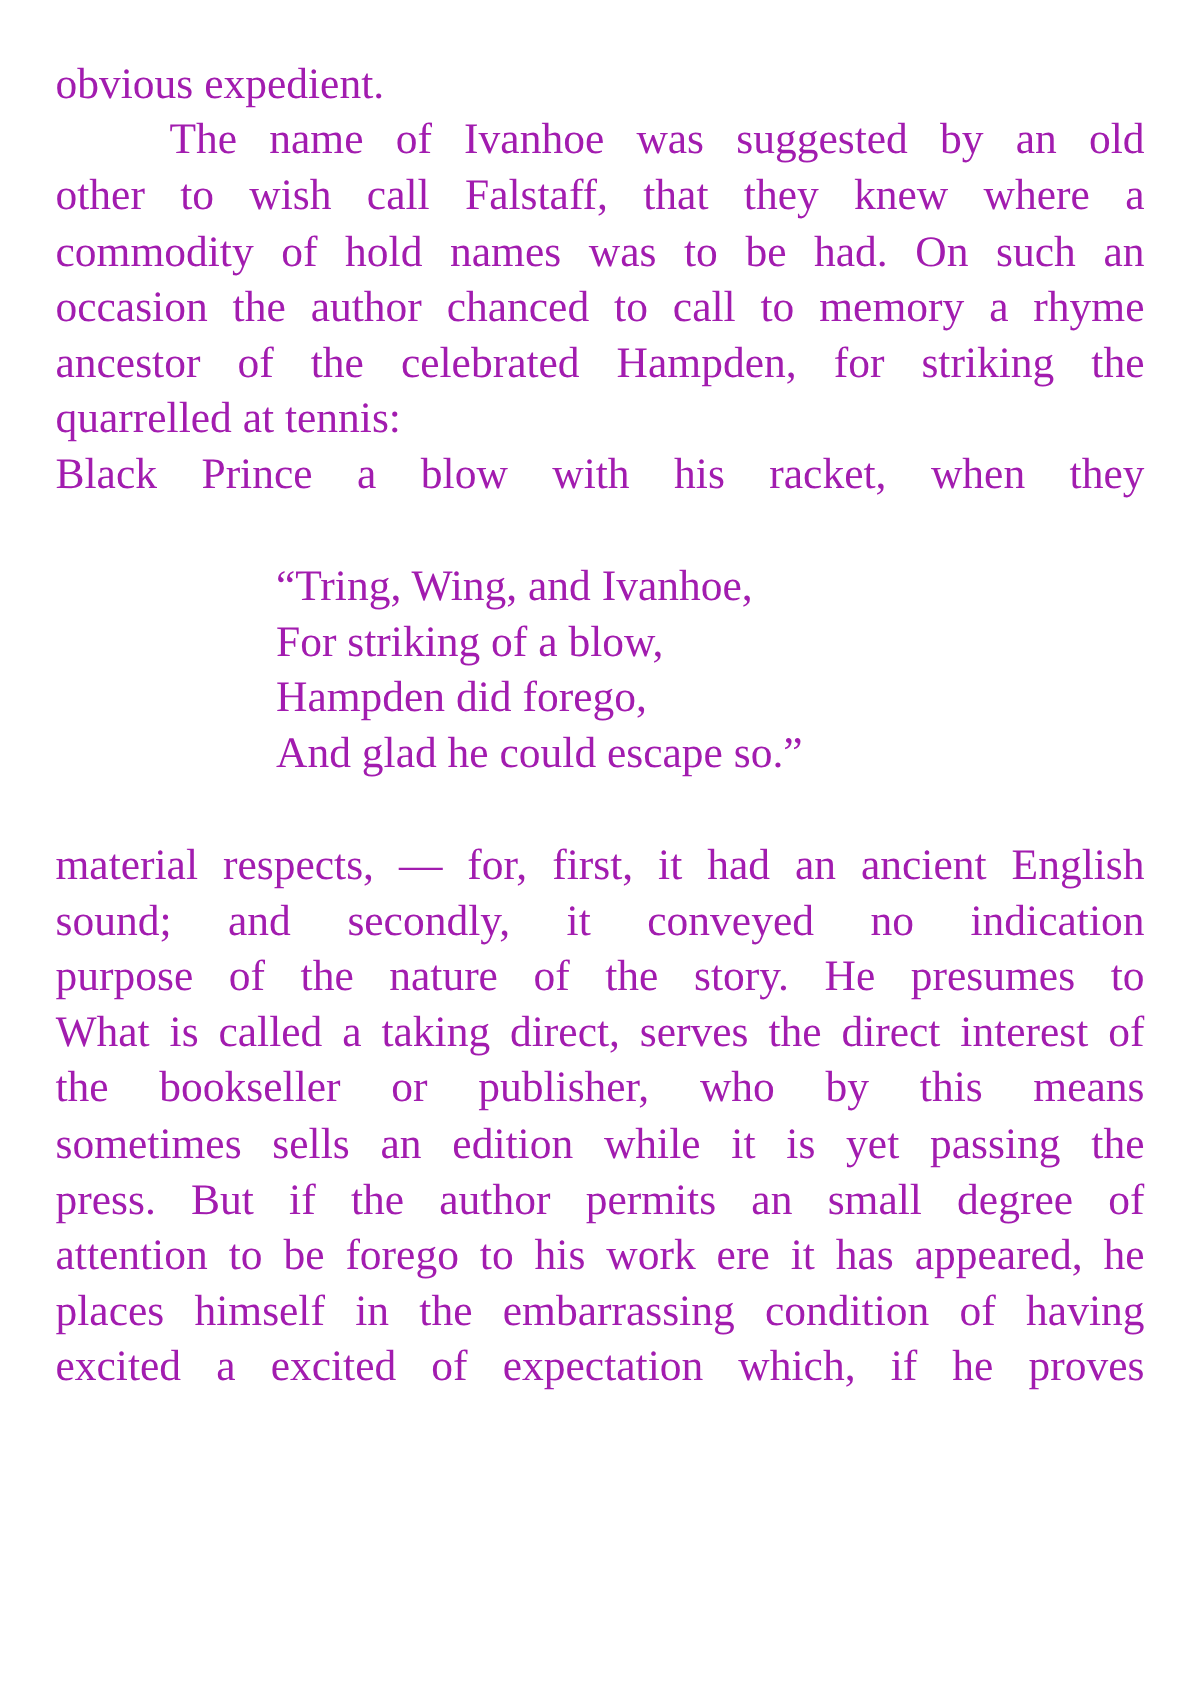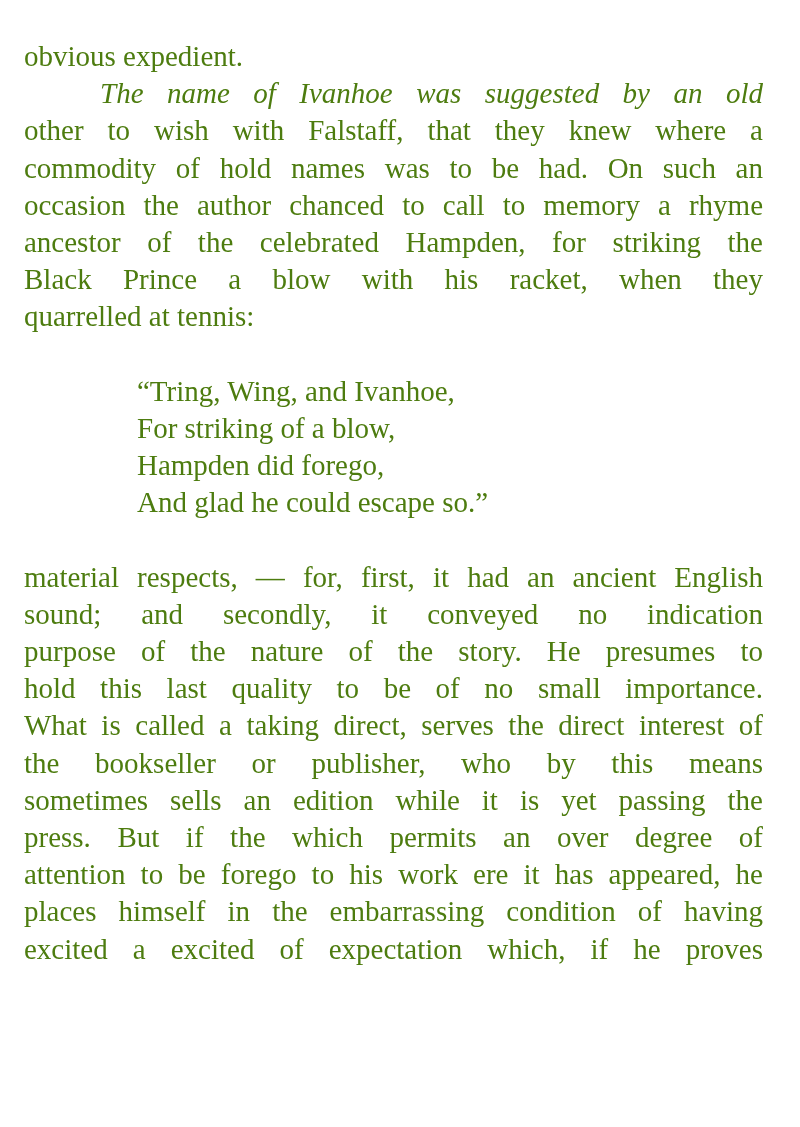--- a/index.html
+++ b/index.html
@@ -9,85 +9,84 @@
   }
   body {
     width: 800px;
     height: 1127px;
     overflow: hidden;
   }
   .page {
     box-sizing: border-box;
     width: 800px;
     height: 1127px;
-    padding: 38px 37px 0 24px;
+    padding: 38px 37px 0 37px;
     background: #ffffff;
-    color: #4d7c0f;
+    color: #a21caf;
     font-family: "Liberation Serif", "DejaVu Serif", serif;
     font-size: 29px;
     line-height: 37.2px;
   }
   .line {
     text-align: justify;
     text-align-last: justify;
     text-justify: inter-word;
     height: 37.2px;
     overflow: hidden;
     white-space: nowrap;
   }
   .line--left {
     text-align: left;
     text-align-last: left;
   }
   .line--indent {
     padding-left: 76px;
-    font-style: italic;
   }
   .verse-block {
     margin: 37.2px 0 37.2px 113px;
   }
   .verse-line {
     text-align: right;
     text-align-last: left;
     height: 37.2px;
     overflow: hidden;
     white-space: nowrap;
+    margin-left: 34px;
   }
 </style>
 </head>
 <body>
 
 <div class="page">
 
   <div class="line line--left">obvious expedient.</div>
 
   <div>
     <div class="line line--indent">The name of Ivanhoe was suggested by an old</div>
-    <div class="line">other to wish with Falstaff, that they knew where a</div>
+    <div class="line">other to wish call Falstaff, that they knew where a</div>
     <div class="line">commodity of hold names was to be had. On such an</div>
     <div class="line">occasion the author chanced to call to memory a rhyme</div>
     <div class="line">ancestor of the celebrated Hampden, for striking the</div>
+    <div class="line line--left">quarrelled at tennis:</div>
     <div class="line">Black Prince a blow with his racket, when they</div>
-    <div class="line line--left">quarrelled at tennis:</div>
   </div>
 
   <div class="verse-block">
     <div class="verse-line">“Tring, Wing, and Ivanhoe,</div>
     <div class="verse-line">For striking of a blow,</div>
     <div class="verse-line">Hampden did forego,</div>
     <div class="verse-line">And glad he could escape so.”</div>
   </div>
 
   <div>
     <div class="line">material respects, — for, first, it had an ancient English</div>
     <div class="line">sound; and secondly, it conveyed no indication</div>
     <div class="line">purpose of the nature of the story. He presumes to</div>
-    <div class="line">hold this last quality to be of no small importance.</div>
     <div class="line">What is called a taking direct, serves the direct interest of</div>
     <div class="line">the bookseller or publisher, who by this means</div>
     <div class="line">sometimes sells an edition while it is yet passing the</div>
-    <div class="line">press. But if the which permits an over degree of</div>
+    <div class="line">press. But if the author permits an small degree of</div>
     <div class="line">attention to be forego to his work ere it has appeared, he</div>
     <div class="line">places himself in the embarrassing condition of having</div>
     <div class="line">excited a excited of expectation which, if he proves</div>
   </div>
 
 </div>
 
 </body></html>

